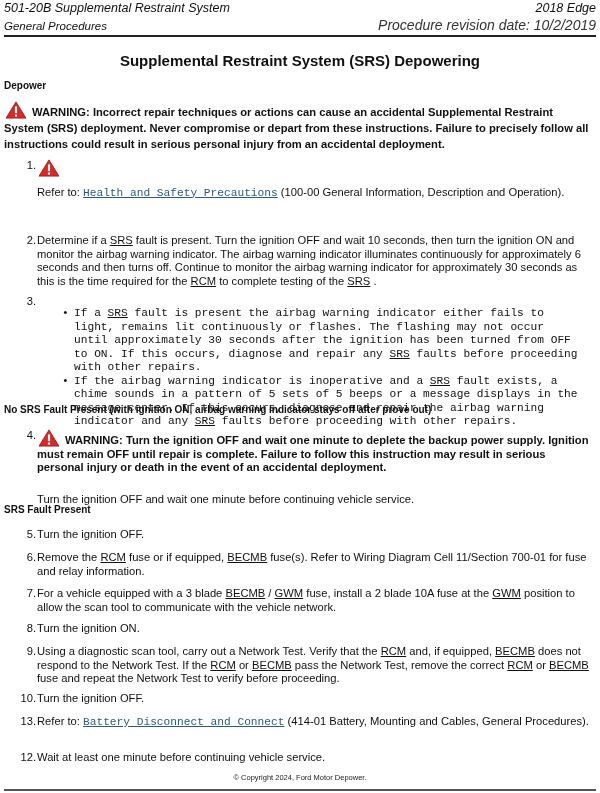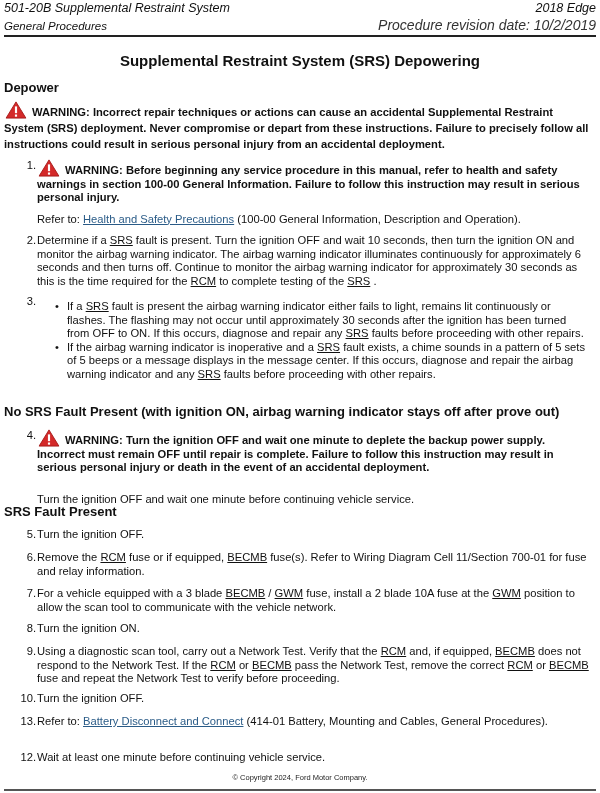--- a/index.html
+++ b/index.html
@@ -5,30 +5,30 @@
   html, body { margin:0; padding:0; background:#fff; }
   body { width:600px; height:793px; overflow:hidden; position:relative;
          font-family:"Liberation Sans", sans-serif; color:#111; font-size:11.2px; }
   .hdr { position:absolute; left:4px; right:4px; top:0; }
   .hdr-row { display:flex; justify-content:space-between; align-items:baseline; font-style:italic; }
   .hdr-row.r1 { font-size:12.5px; height:16px; margin-top:1px; }
   .hdr-row.r2 { font-size:11.5px; height:16px; }
   .hdr-row.r2 .rev { font-size:14px; color:#333; }
   .hdr-line { position:absolute; left:4px; right:4px; top:35px; height:2px; background:#222; }
   .title { position:absolute; left:0; right:0; top:52px; text-align:center; font-weight:bold; font-size:15px; }
-  .sec { position:absolute; left:4px; font-weight:bold; font-size:13px; }
+  .sec { position:absolute; left:4px; font-weight:bold; font-size:10px; }
   .warn-top { position:absolute; left:4px; right:10px; top:101px; font-weight:bold; line-height:16px; }
   .tri { display:inline-block; width:24px; height:18px; vertical-align:-3px; margin-right:4px; }
   .step { position:absolute; left:20px; right:6px; line-height:13.5px; }
   .step .num { position:absolute; left:0; top:0; width:16px; text-align:right; }
   .step .body { margin-left:17px; }
   .bold { font-weight:bold; }
   .u { text-decoration:underline; }
-  .link { color:#2a5b87; text-decoration:underline; }
-  .bullets { margin:5px; padding:0; list-style:none; }
+  .link { color:#2a5b87; text-decoration:underline;font-family:Liberation Mono, monospace; }
+  .bullets { margin:12px; padding:0; list-style:none;font-family:Liberation Mono, monospace; }
   .bullets li { position:relative; padding-left:12px; }
   .bullets li::before { content:"•"; position:absolute; left:0; top:0; }
   .footer { position:absolute; left:0; right:0; top:773px; text-align:center; font-size:7.5px; color:#222; }
   .foot-line { position:absolute; left:4px; right:4px; top:789px; height:2px; background:#555; }
 </style>
 </head>
 <body>
 
 <svg width="0" height="0" style="position:absolute">
   <defs>
@@ -60,21 +60,21 @@
   <svg class="tri">
       <use href="#warn-tri"></use>
     </svg><span>WARNING: Incorrect repair techniques or actions can cause an accidental Supplemental Restraint System (SRS) deployment. Never compromise or depart from these instructions. Failure to precisely follow all instructions could result in serious personal injury from an accidental deployment.</span>
 </div>
 
 <div class="step" style="top:159px">
   <span class="num">1.</span>
   <div class="body">
     <div class="bold"><svg class="tri">
           <use href="#warn-tri"></use>
-        </svg><span>WARNING: Before beginning any service procedure in this manual, refer to health and safety warnings in section 100-00 General Information. Failure to follow this instruction may result in serious personal injury.</span></div>
+        </svg></div>
     <div style="margin-top:8px"><span>Refer to: </span><a class="link">Health and Safety Precautions</a><span> (100-00 General Information, Description and Operation).</span></div>
   </div>
 </div>
 
 <div class="step" style="top:234px">
   <span class="num">2.</span>
   <div class="body"><span>Determine if a </span><span class="u">SRS</span><span> fault is present. Turn the ignition OFF and wait 10 seconds, then turn the ignition ON and monitor the airbag warning indicator. The airbag warning indicator illuminates continuously for approximately 6 seconds and then turns off. Continue to monitor the airbag warning indicator for approximately 30 seconds as this is the time required for the </span><span class="u">RCM</span><span> to complete testing of the </span><span class="u">SRS</span><span> .</span></div>
 </div>
 
 <div class="step" style="top:295px">
@@ -87,21 +87,21 @@
   </div>
 </div>
 
 <div class="sec" style="top:404px">No SRS Fault Present (with ignition ON, airbag warning indicator stays off after prove out)</div>
 
 <div class="step" style="top:429px">
   <span class="num">4.</span>
   <div class="body">
     <div class="bold"><svg class="tri">
           <use href="#warn-tri"></use>
-        </svg><span>WARNING: Turn the ignition OFF and wait one minute to deplete the backup power supply. Incorrect must remain OFF until repair is complete. Failure to follow this instruction may result in serious personal injury or death in the event of an accidental deployment.</span></div>
+        </svg><span>WARNING: Turn the ignition OFF and wait one minute to deplete the backup power supply. Ignition must remain OFF until repair is complete. Failure to follow this instruction may result in serious personal injury or death in the event of an accidental deployment.</span></div>
     <div style="margin-top:18px">Turn the ignition OFF and wait one minute before continuing vehicle service.</div>
   </div>
 </div>
 
 <div class="sec" style="top:504px">SRS Fault Present</div>
 
 <div class="step" style="top:528px">
   <span class="num">5.</span>
   <div class="body">Turn the ignition OFF.</div>
 </div>
@@ -136,14 +136,14 @@
   <div class="body">
     <div><span>Refer to: </span><a class="link">Battery Disconnect and Connect</a><span> (414-01 Battery, Mounting and Cables, General Procedures).</span></div>
   </div>
 </div>
 
 <div class="step" style="top:751px">
   <span class="num">12.</span>
   <div class="body">Wait at least one minute before continuing vehicle service.</div>
 </div>
 
-<div class="footer">© Copyright 2024, Ford Motor Company.</div>
+<div class="footer">© Copyright 2024, Ford Motor Depower.</div>
 <div class="foot-line"></div>
 
 </body></html>

